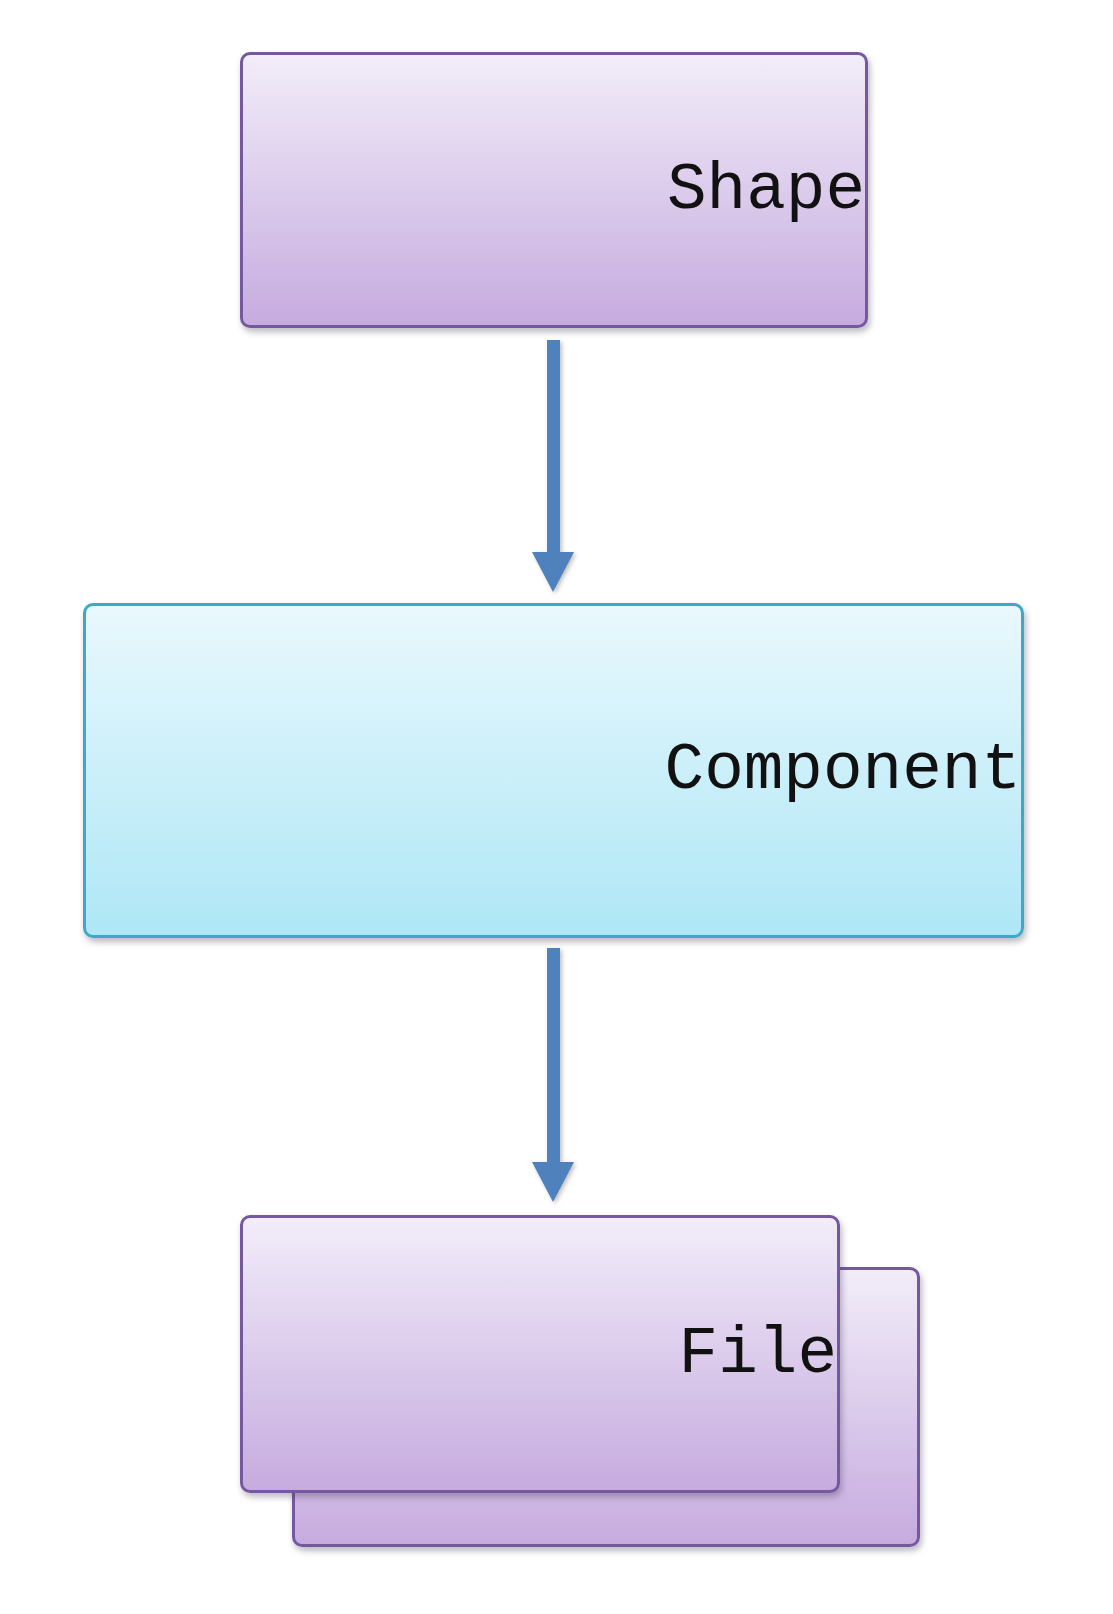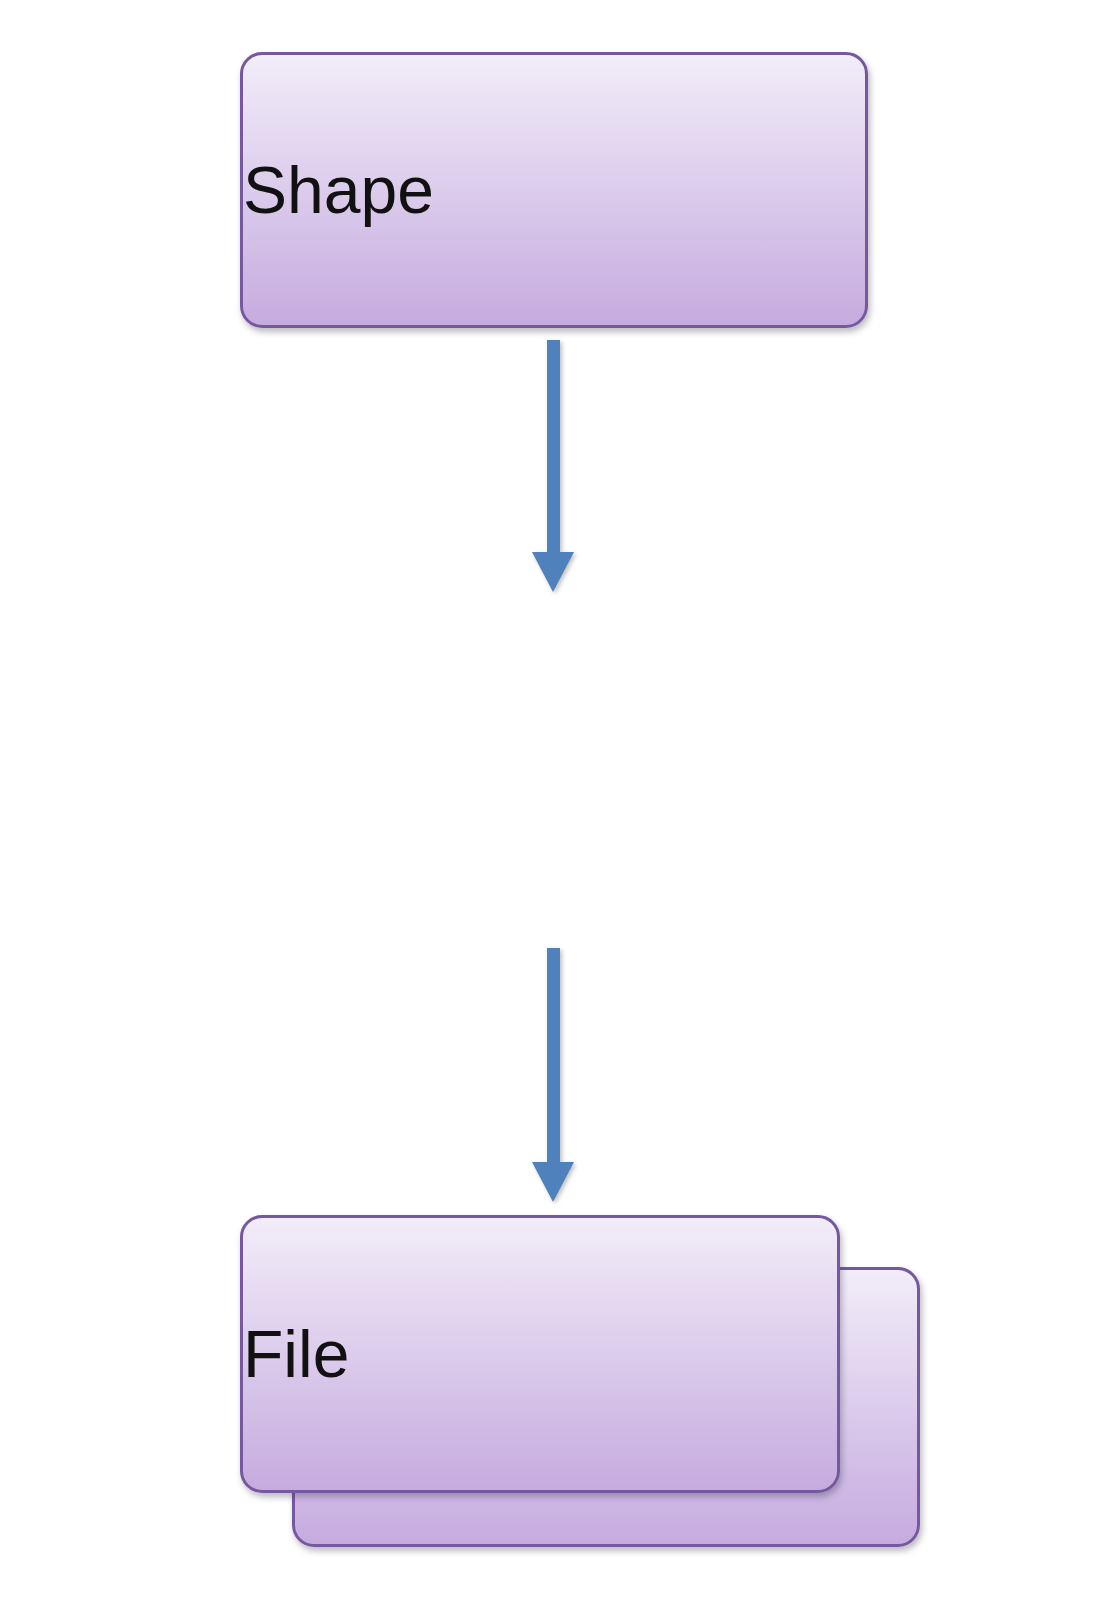--- a/index.html
+++ b/index.html
@@ -10,26 +10,27 @@
   }
   .canvas {
     position: relative;
     width: 1113px;
     height: 1614px;
     background: #ffffff;
     overflow: hidden;
   }
   .node {
     position: absolute;
-    border-radius: 22px;
+    border-radius: 10px;
     display: flex;
     align-items: center;
-    justify-content: flex-start;
+    justify-content: flex-end;
     box-shadow: 2px 4px 6px rgba(60, 60, 80, 0.35);
     box-sizing: border-box;
+    font-family: Liberation Mono, monospace;
   }
   .node.purple {
     border: 3px solid var(--purple-border, #75589f);
     background: linear-gradient(180deg,
       var(--purple-fill-top, #f2edf9) 0%,
       var(--purple-fill-bottom, #c6abdf) 100%);
   }
   .node.cyan {
     border: 3px solid var(--cyan-border, #41a7c8);
     background: linear-gradient(180deg,
@@ -77,20 +78,23 @@
 
   <div class="node purple" id="node-shape">
     <span class="node-label">Shape</span>
   </div>
 
   <div class="arrow" id="arrow-1">
     <div class="arrow-shaft"></div>
     <div class="arrow-head"></div>
   </div>
 
+  <div class="node cyan" id="node-component">
+    <span class="node-label">Component</span>
+  </div>
 
   <div class="arrow" id="arrow-2">
     <div class="arrow-shaft"></div>
     <div class="arrow-head"></div>
   </div>
 
   <div class="node purple" id="node-file-back"></div>
 
   <div class="node purple" id="node-file">
     <span class="node-label">File</span>

